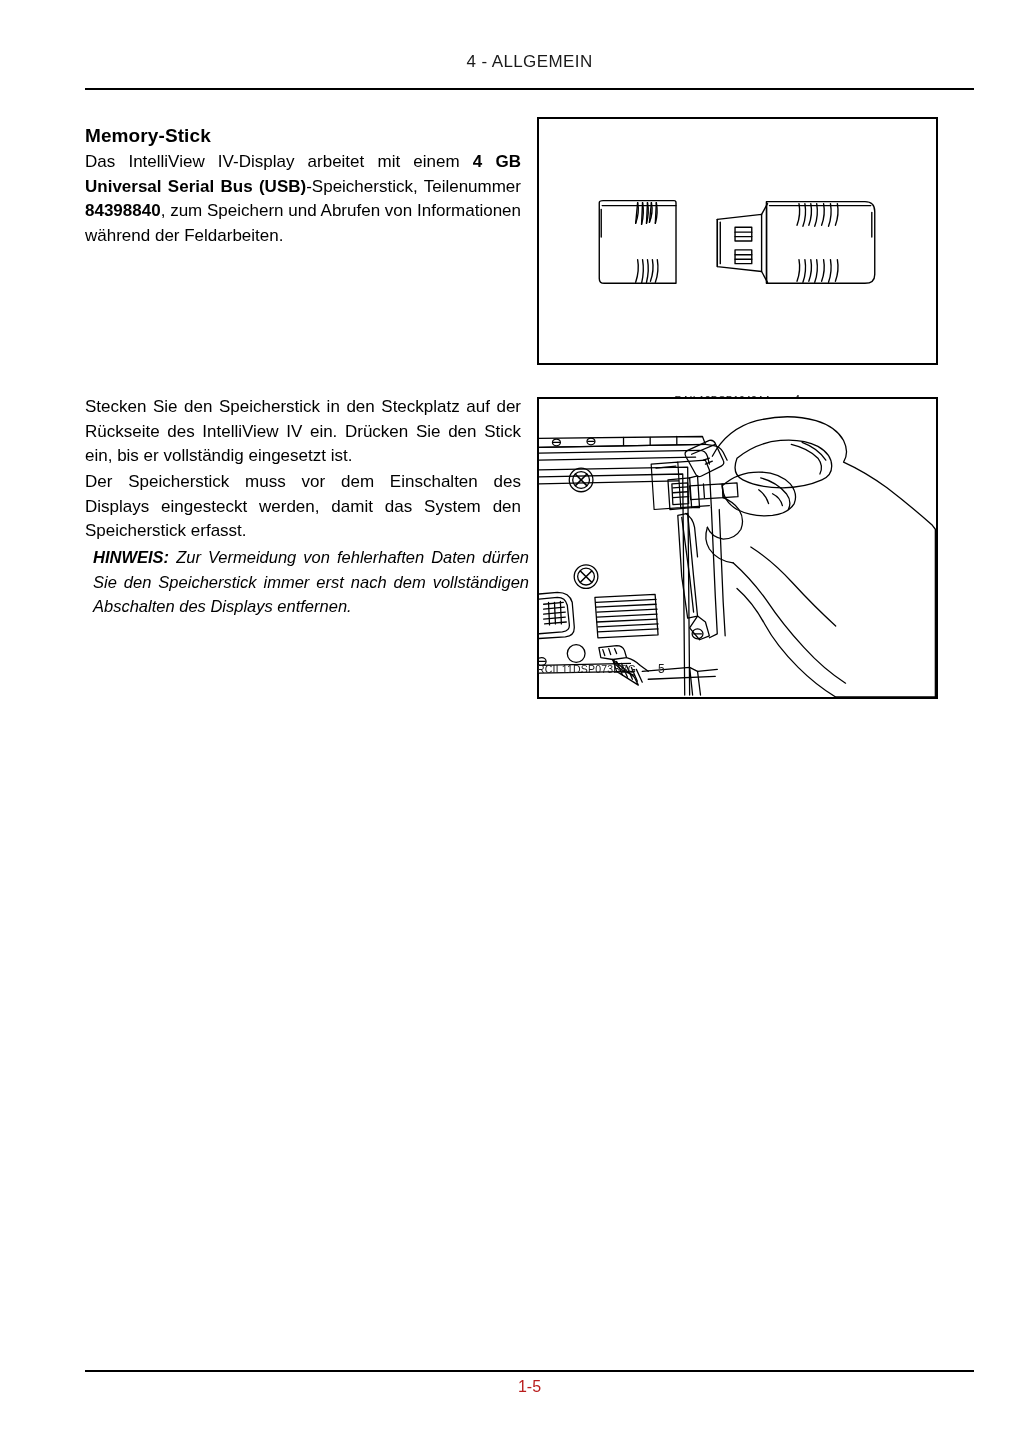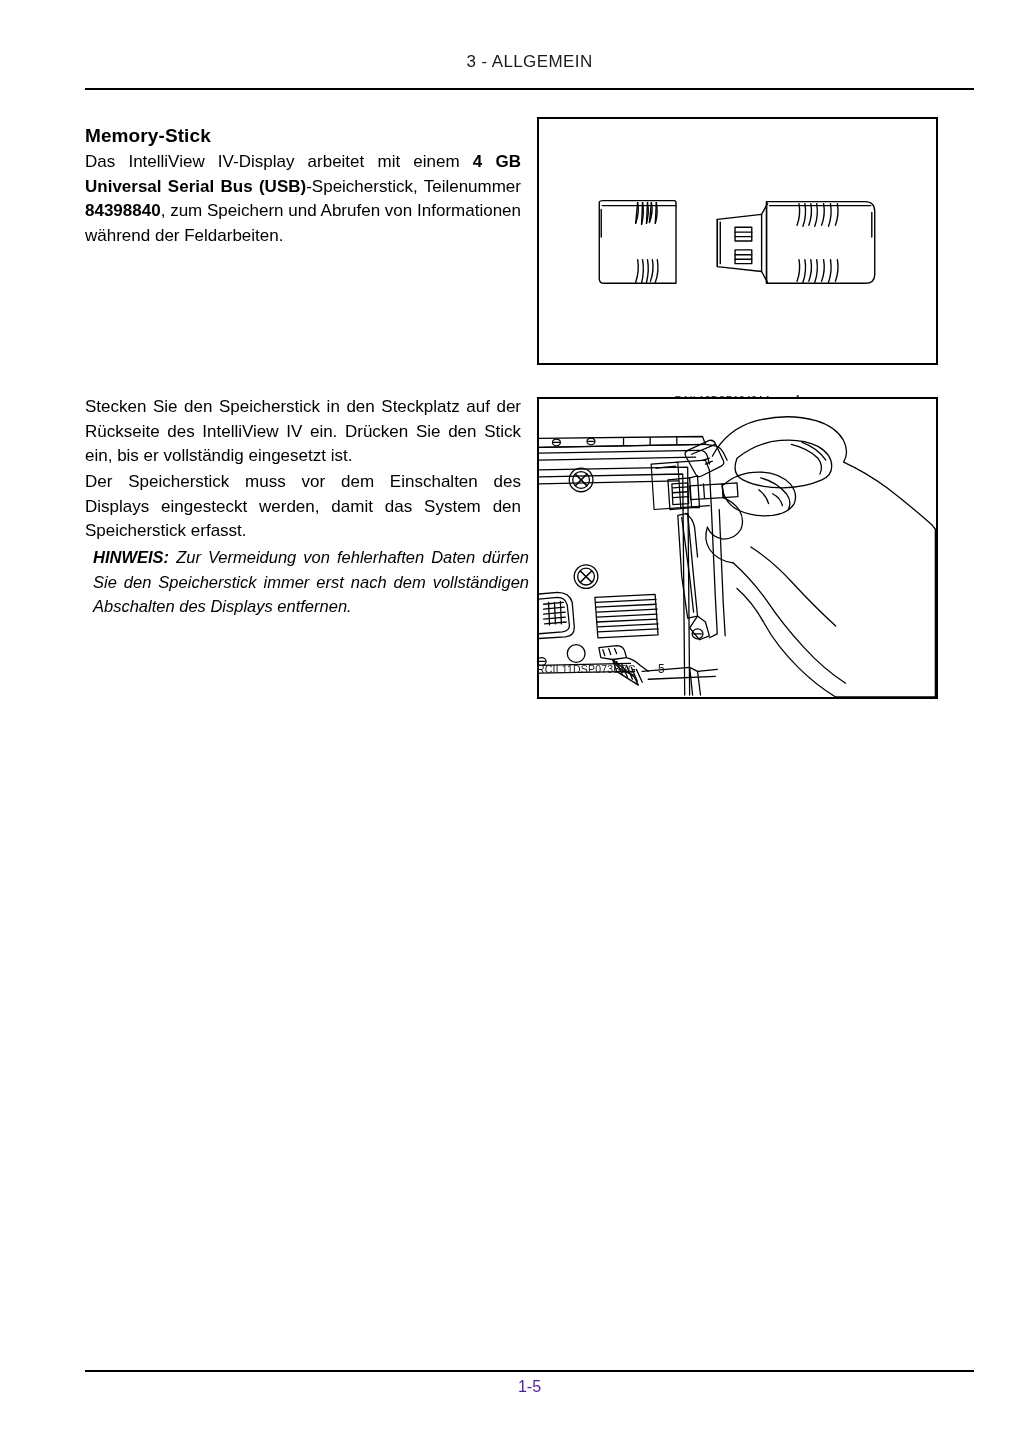--- a/index.html
+++ b/index.html
@@ -45,21 +45,21 @@
     height: 0;
     border-top: 2px solid #000;
   }
   .page-footer {
     position: absolute;
     left: 85px;
     top: 1378px;
     width: 889px;
     text-align: center;
     font-size: 16px;
-    color: #4c1d95;
+    color: #b91c1c;
   }
 
   
   .text-col {
     position: absolute;
     left: 85px;
     width: 436px;
   }
   .section-title {
     position: absolute;
@@ -125,21 +125,21 @@
   #caption-usb     { left: 537px; top: 369px; width: 401px; text-align: center; margin-top: 24px; }
   #caption-install { left: 537px; top: 662px; width: 401px; text-align: left; }
   .caption-id { }
   .caption-num { display: inline-block; margin-left: 22px; font-size: 12px; }
 
   .fig-svg { display: block; width: 100%; height: 100%; }
 </style>
 </head>
 <body>
 
-<div class="page-header">3 - ALLGEMEIN</div>
+<div class="page-header">4 - ALLGEMEIN</div>
 <div class="header-rule"></div>
 
 <h1 class="section-title">Memory-Stick</h1>
 
 <p class="text-col body-para" id="para-intro"><span>Das IntelliView IV-Display arbeitet mit einem </span><b>4 GB Universal Serial Bus (USB)</b><span>-Speicherstick, Teilenummer </span><b>84398840</b><span>, zum Speichern und Abrufen von Informationen während der Feldarbeiten.</span></p>
 
 <p class="text-col body-para" id="para-insert">Stecken Sie den Speicherstick in den Steckplatz auf der Rückseite des IntelliView IV ein.  Drücken Sie den Stick ein, bis er vollständig eingesetzt ist.</p>
 
 <p class="text-col body-para" id="para-before">Der Speicherstick muss vor dem Einschalten des Displays eingesteckt werden, damit das System den Speicherstick erfasst.</p>
 

